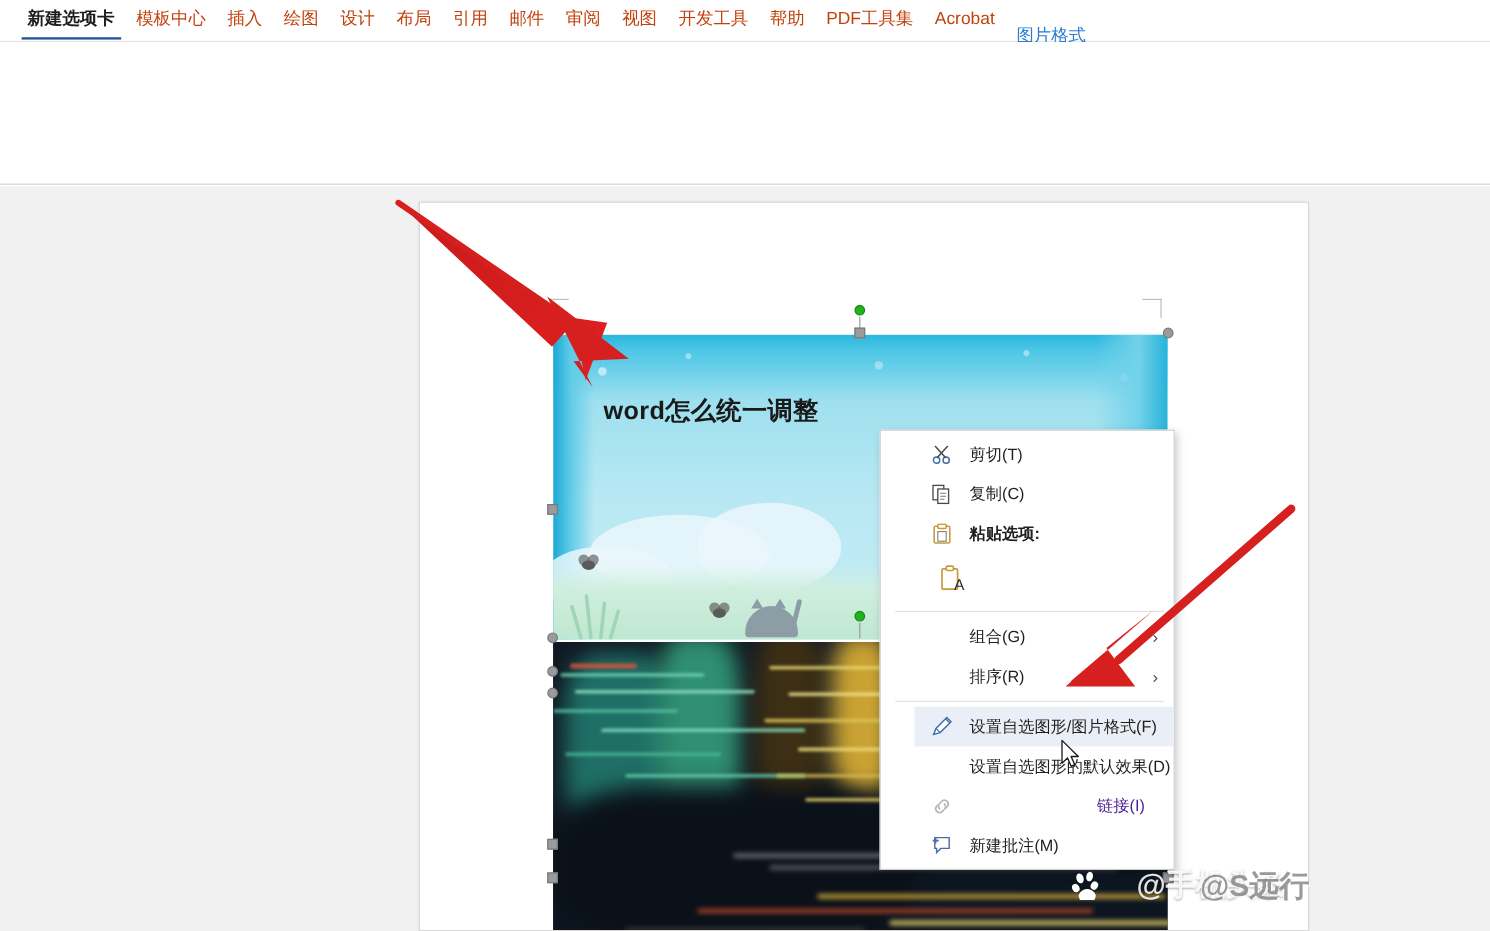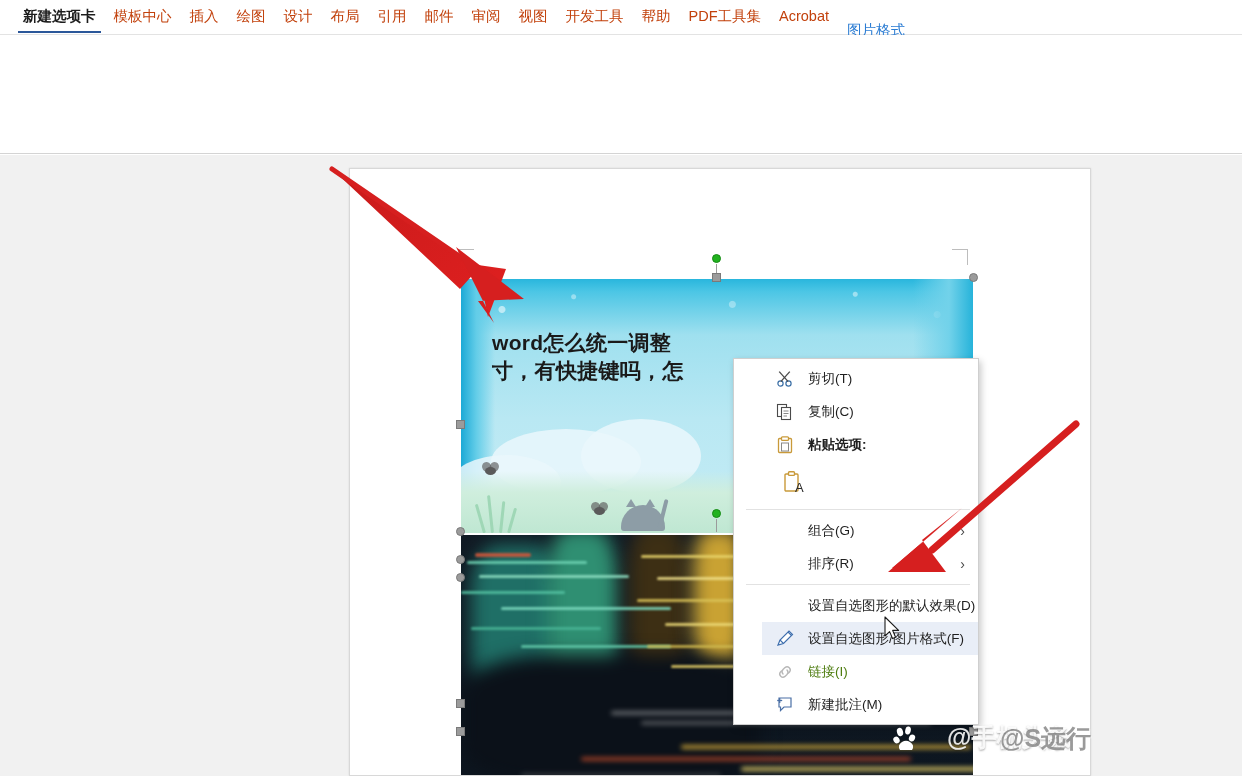--- a/index.html
+++ b/index.html
@@ -158,21 +158,21 @@
   }
   #img1 .shrub-stem {
     position: absolute; right: 17px; bottom: 0;
     width: 2px; height: 10px; background: #7a7a7a;
   }
   #img1 .shrub-pot {
     position: absolute; right: 12px; bottom: -2px;
     width: 12px; height: 8px; background: #9a9a9a;
   }
   #img1 .hometext {
-    position: absolute; left: 31px; top: 50px;
+    position: absolute; left: 42px; top: 50px;
     width: 440px;
     font-size: 21px;
     font-weight: bold;
     color: #1a1a1a;
     line-height: 1.32;
     letter-spacing: .3px;
   }
 
   
   #img2 {
@@ -261,21 +261,21 @@
   .mi {
     position: relative;
     height: 33px;
     display: flex; align-items: center;
     padding-left: 46px; padding-right: 24px;
     white-space: nowrap;
     cursor: default;
     margin-left: 28px;
   }
   .mi.hl { background: #e9eef7; }
-  .mi.disabled { color: #4d7c0f; }
+  .mi.disabled { color: #4c1d95; justify-content: flex-end; }
   .mi.bold { font-weight: bold; }
   .mi .ic {
     position: absolute; left: 13px; top: 50%;
     transform: translateY(-50%);
     width: 20px; height: 20px;
     display: flex; align-items: center; justify-content: center;
   }
   .mi .arrow {
     position: absolute; right: 13px; top: 50%;
     transform: translateY(-50%);
@@ -386,21 +386,20 @@
         <div class="bee bee2"></div>
 
         <div class="shrub-pot"></div>
         <div class="shrub-stem"></div>
         <div class="shrub"></div>
 
         <div class="blueshape"></div>
 
         <div class="hometext">
           <div>word怎么统一调整</div>
-          <div>寸，有快捷键吗，怎</div>
         </div>
       </div>
 
       <div id="img2">
         <div class="layerA"></div>
 
         <div class="bigblur" style="left:10px;  top:10px;  width:90px;  height:150px; background:#1f6f66;"></div>
         <div class="bigblur" style="left:86px;  top:-6px;  width:70px;  height:170px; background:#2f8f72;"></div>
         <div class="bigblur" style="left:168px; top:-10px; width:58px;  height:150px; background:#3d2f14;"></div>
         <div class="bigblur" style="left:232px; top:-6px;  width:52px;  height:132px; background:#c9a233;"></div>
@@ -527,33 +526,33 @@
         <span class="arrow">›</span>
       </div>
 
       <div class="mi">
         <span>排序(R)</span>
         <span class="arrow">›</span>
       </div>
 
       <div class="sep"></div>
 
-      <div class="mi">
-        <span>设置自选图形的默认效果(D)</span>
-      </div>
-
       <div class="mi hl">
         <span class="ic">
           <svg width="19" height="19" viewBox="0 0 19 19">
             <path d="M2 16 L4 11 L13 2 L16.5 5.5 L7.5 14.5 Z" fill="#fff" stroke="#3f6fae" stroke-width="1.2"></path>
             <path d="M4 11 L7.5 14.5" stroke="#3f6fae" stroke-width="1.1"></path>
             <path d="M12 3 L15.5 6.5" stroke="#3f6fae" stroke-width="1.1"></path>
           </svg>
         </span>
         <span>设置自选图形/图片格式(F)</span>
+      </div>
+
+      <div class="mi">
+        <span>设置自选图形的默认效果(D)</span>
       </div>
 
       <div class="mi disabled">
         <span class="ic">
           <svg width="18" height="18" viewBox="0 0 18 18">
             <path d="M7 11 a3.2 3.2 0 0 1 0-4.4 l2-2 a3.2 3.2 0 0 1 4.5 4.5 l-1 1" fill="none" stroke="#b8b8b8" stroke-width="1.4" stroke-linecap="round"></path>
             <path d="M11 7 a3.2 3.2 0 0 1 0 4.4 l-2 2 a3.2 3.2 0 0 1 -4.5 -4.5 l1 -1" fill="none" stroke="#b8b8b8" stroke-width="1.4" stroke-linecap="round"></path>
           </svg>
         </span>
         <span>链接(I)</span>

